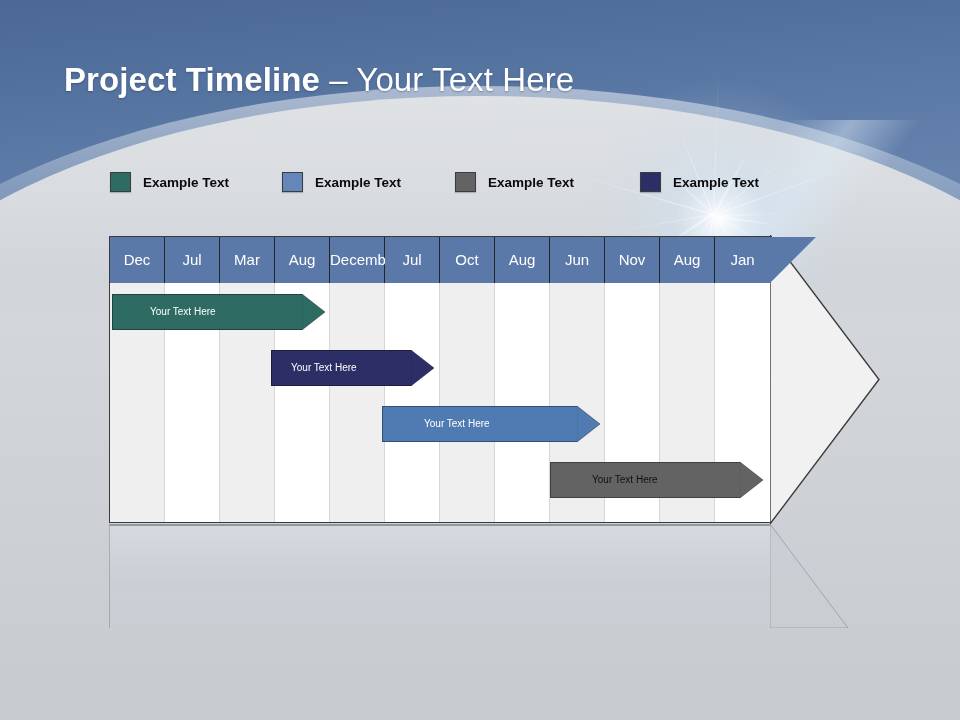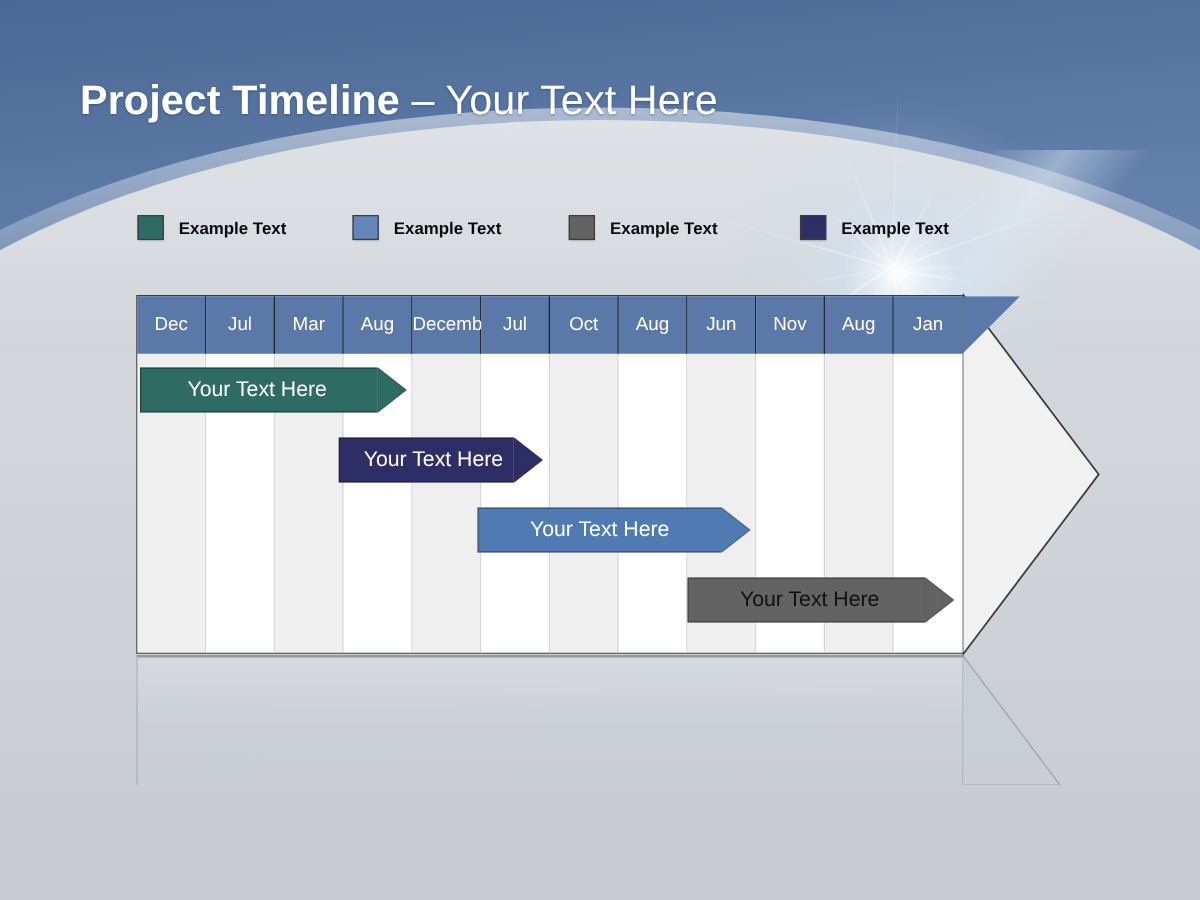--- a/index.html
+++ b/index.html
@@ -94,21 +94,21 @@
 
   .bars{position:absolute;left:0;top:0;width:771px;height:287px;}
   .bar{position:absolute;height:36px;}
   .bar .body{
     position:absolute;left:0;top:0;height:36px;box-sizing:border-box;
     border:1px solid rgba(0,0,0,.35);border-right:none;
   }
   .bar .tip{position:absolute;top:0;height:36px;width:24px;}
   .bar .lbl{
     position:absolute;left:0;top:0;height:24px;line-height:36px;
-    font-size:17px;white-space:nowrap;text-align:right;
+    font-size:10px;white-space:nowrap;text-align:right;
   }
 
   
   .reflect{
     position:absolute;left:109px;top:524px;width:771px;height:104px;
     overflow:hidden;pointer-events:none;
   }
   .reflect .r-tail{
     position:absolute;left:0;top:0;width:662px;height:104px;
     background:linear-gradient(180deg,rgba(214,218,223,.95) 0%,rgba(203,207,213,.55) 55%,rgba(201,205,210,0) 100%);

